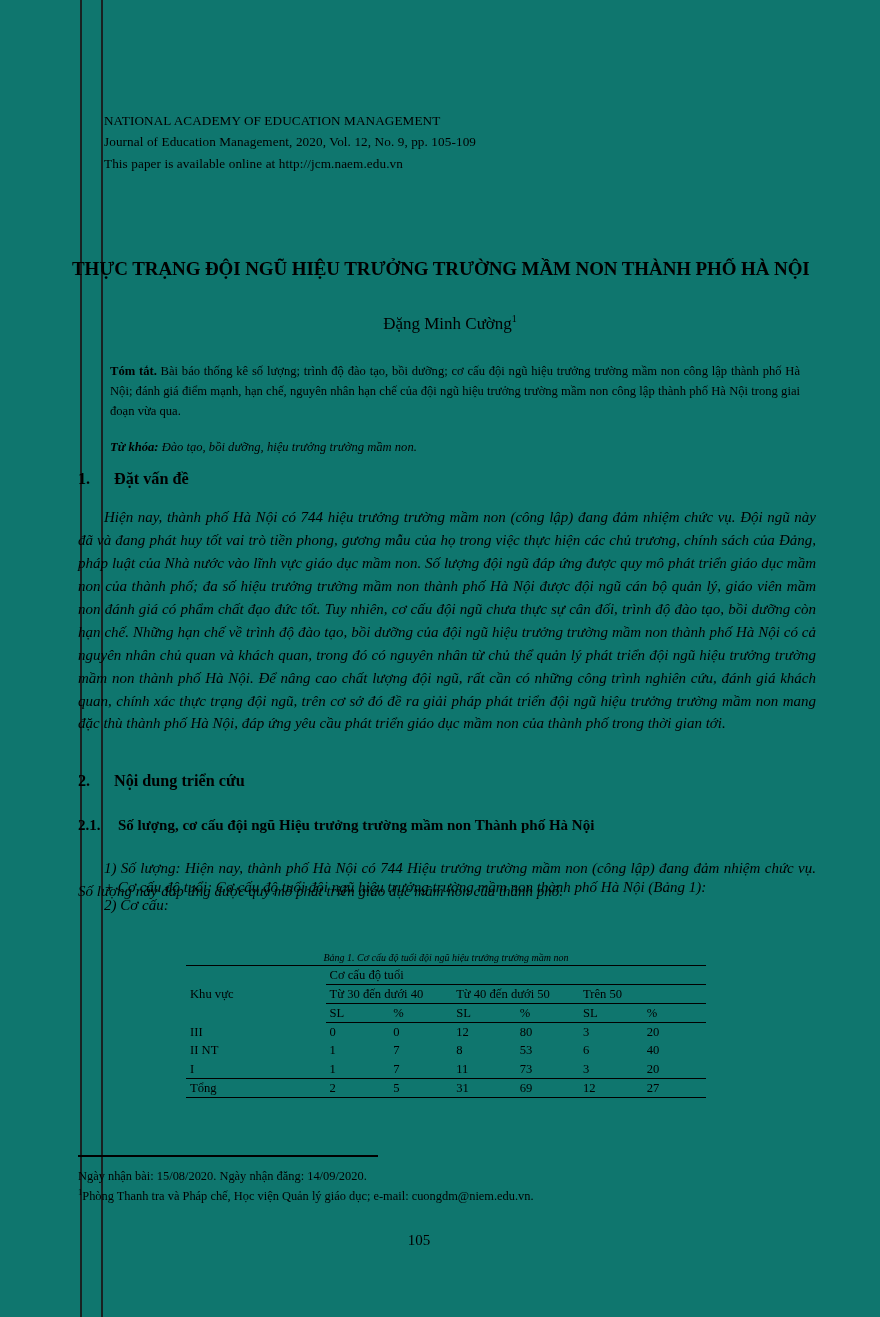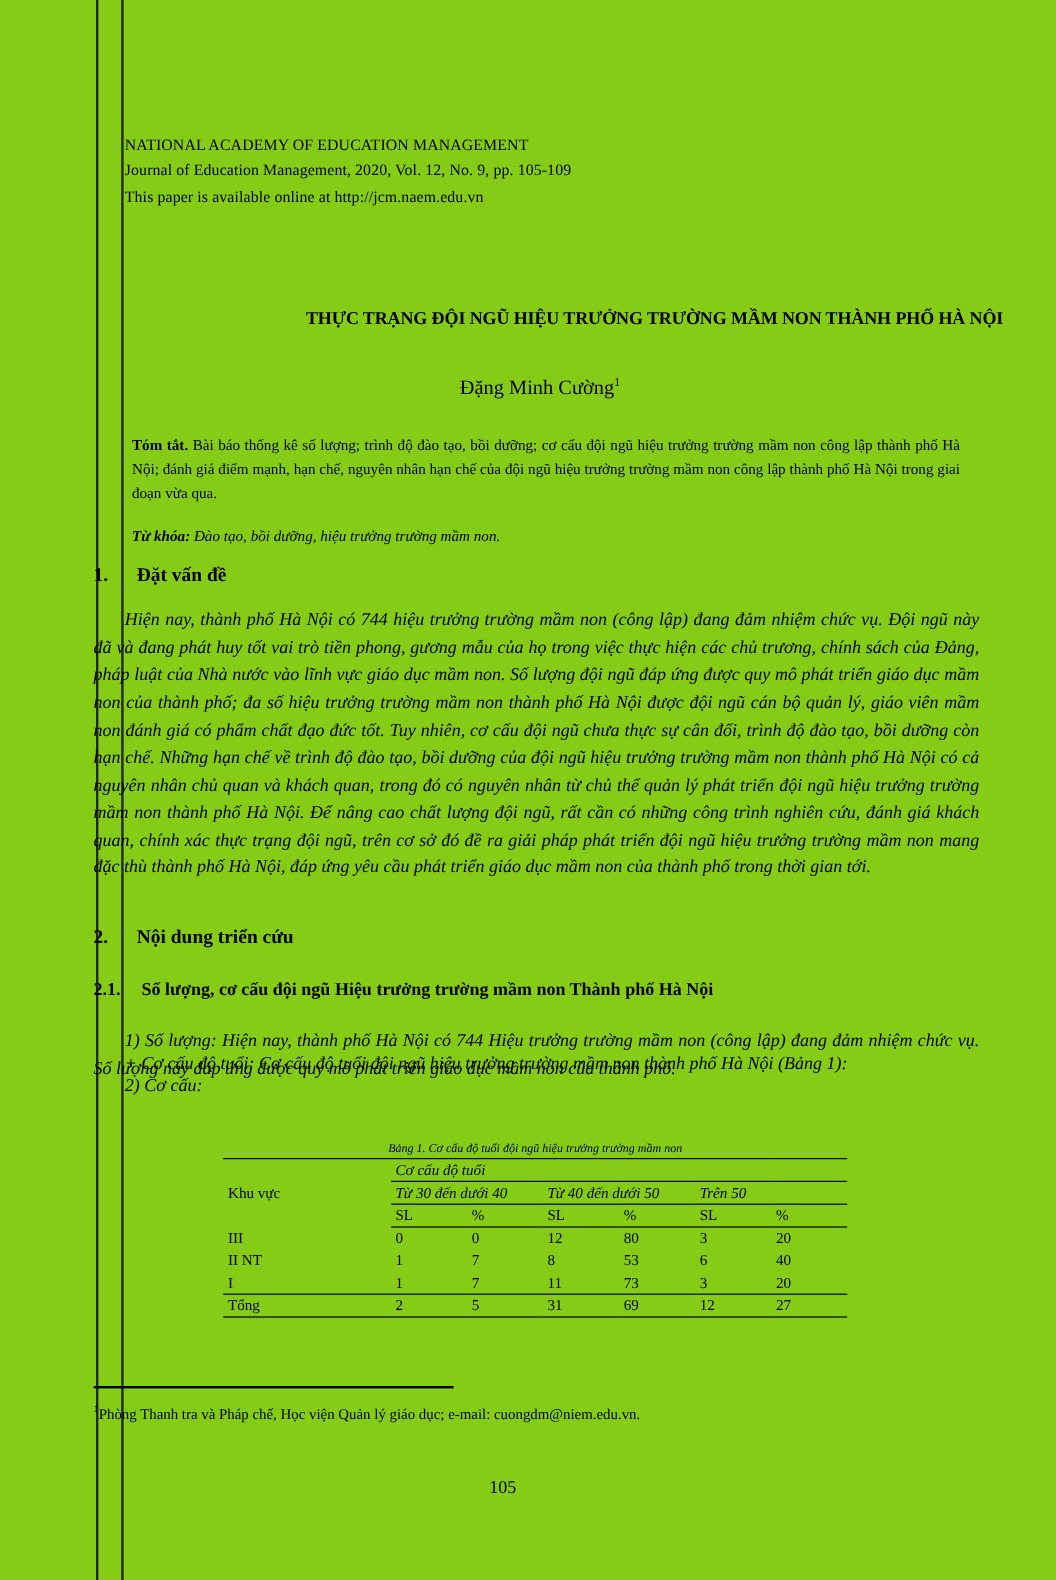--- a/index.html
+++ b/index.html
@@ -8,21 +8,21 @@
     background: #ffffff;
   }
   body {
     font-family: "Liberation Serif", "DejaVu Serif", serif;
     color: #000000;
   }
   #page {
     position: relative;
     width: 880px;
     height: 1317px;
-    background: #84cc16;
+    background: #0f766e;
     overflow: hidden;
   }
 
   
   .scan-line {
     position: absolute;
     top: 0;
     bottom: 0;
     width: 2px;
     background: #1a1a1a;
@@ -39,26 +39,26 @@
     width: 600px;
     font-size: 13.2px;
     line-height: 1.62;
     letter-spacing: 0.1px;
   }
   .jheader div { white-space: nowrap; }
 
   
   .title {
     position: absolute;
-    left: 96px;
+    left: 72px;
     top: 258px;
     width: 740px;
-    text-align: right;
+    text-align: left;
     font-weight: bold;
-    font-size: 15px;
+    font-size: 19px;
     letter-spacing: -0.1px;
   }
 
   .author {
     position: absolute;
     left: 80px;
     top: 313px;
     width: 740px;
     text-align: center;
     font-size: 17px;
@@ -139,21 +139,21 @@
   table.tbl td, table.tbl th {
     padding: 1px 4px;
     text-align: left;
     font-weight: normal;
     vertical-align: bottom;
     line-height: 1.28;
   }
   .rule-top td { border-top: 1.6px solid #000; }
   .rule-bot td { border-bottom: 1.6px solid #000; }
   .rule-thin-bot td { border-bottom: 1px solid #000; }
-  td.span-grp { border-bottom: 1px solid #000; font-style: italic; }
+  td.span-grp { border-bottom: 1px solid #000; }
   .bold { font-weight: bold; }
   .col-area { width: 148px; }
   .col-n { width: 62px; }
   .col-p { width: 62px; }
   .tbl-source {
     font-size: 12.6px;
     margin-top: 2px;
   }
 
   
@@ -287,18 +287,19 @@
         <td class="bold">69</td>
         <td class="bold">12</td>
         <td class="bold">27</td>
       </tr>
     </tbody>
       </table>
   </div>
 
   <div class="fn-rule"></div>
   <div class="footnote">
+    <div>Ngày nhận bài: 15/08/2020. Ngày nhận đăng: 14/09/2020.</div>
     <div><sup>1</sup><span>Phòng Thanh tra và Pháp chế, Học viện Quản lý giáo dục; e-mail: cuongdm@niem.edu.vn.</span></div>
   </div>
 
   <div class="pageno">105</div>
 
 </div>
 
 </body></html>

